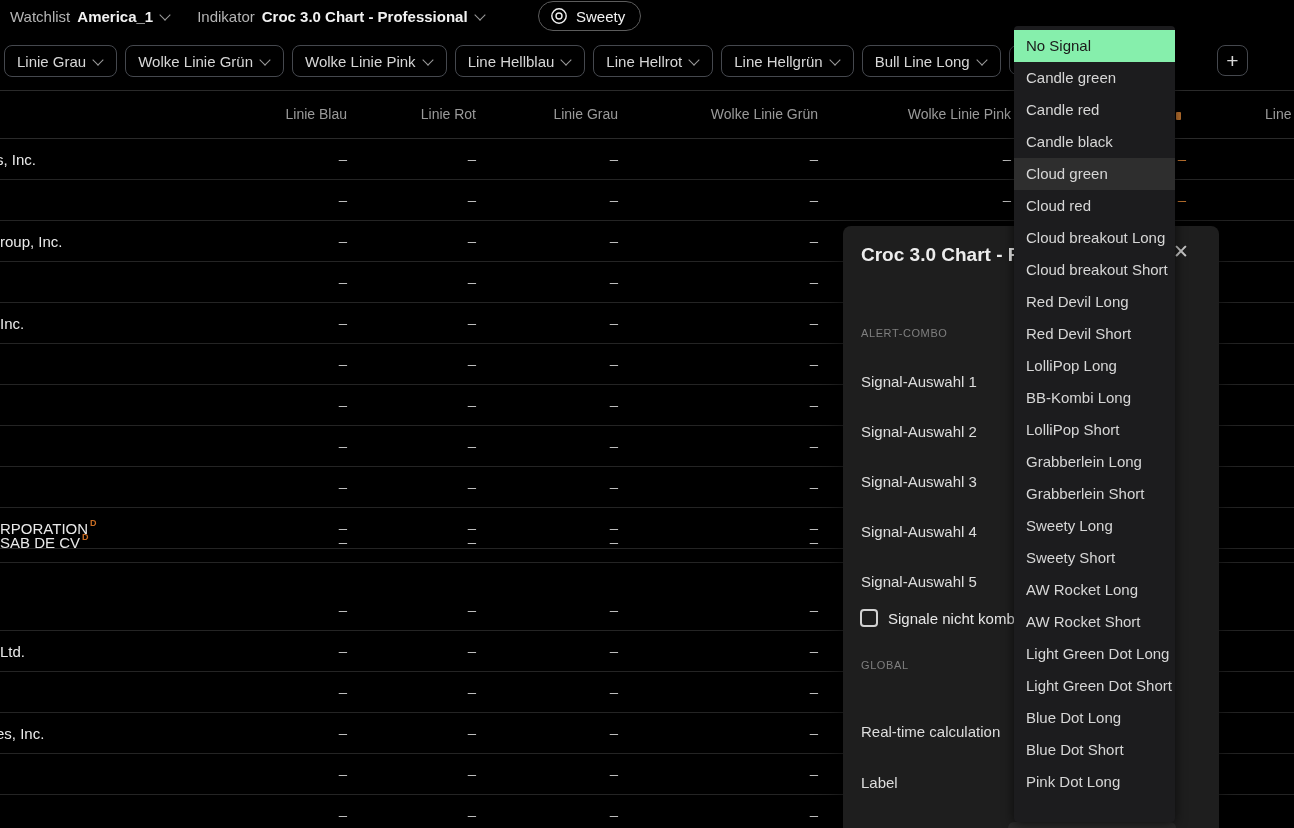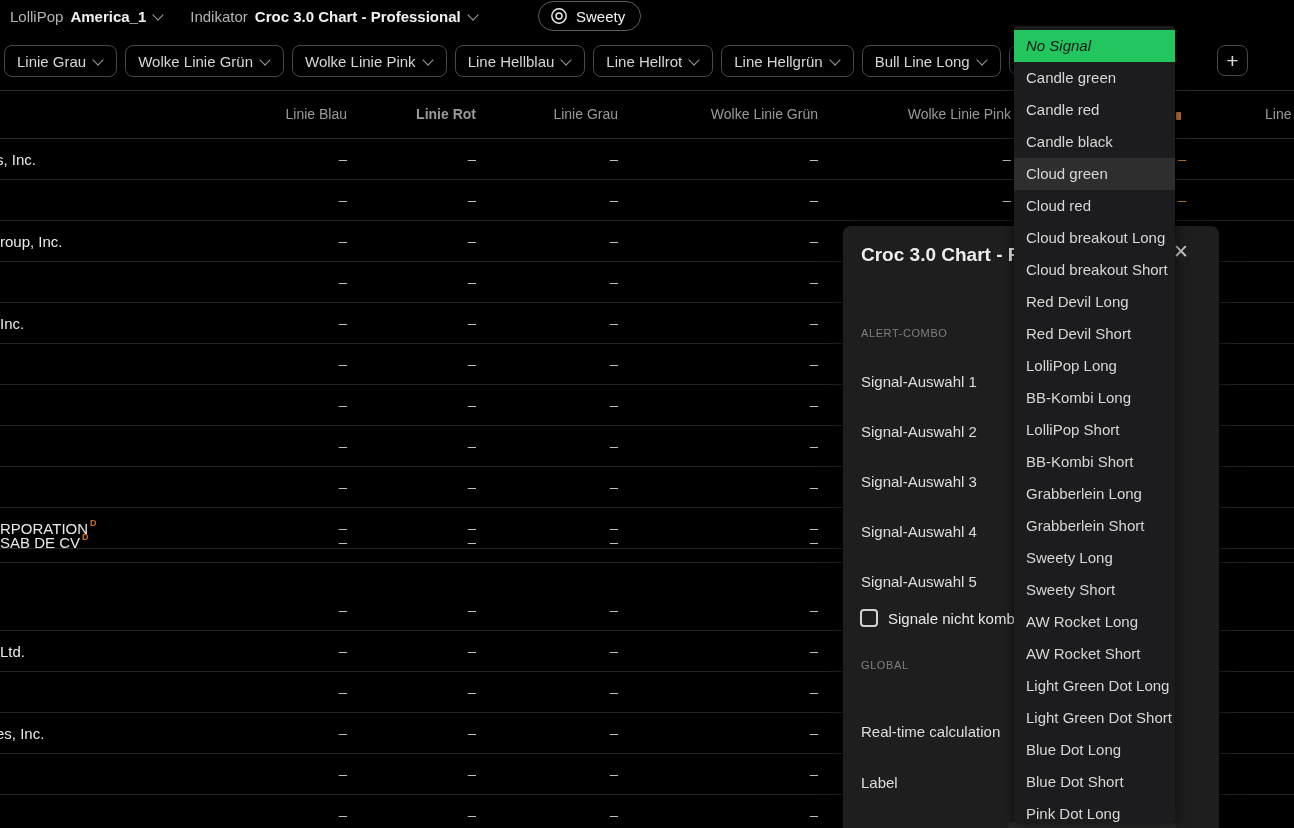--- a/index.html
+++ b/index.html
@@ -54,30 +54,30 @@
   .cbox{width:18px;height:18px;box-sizing:border-box;border:2px solid #d2d2d2;border-radius:4px;background:transparent;}
   .cb-label{font-size:15px;color:#e6e6e6;}
   .footer-edge{position:absolute;left:165px;top:596px;width:168px;height:6px;background:#2b2b2b;
                border-radius:6px 6px 0 0;}
 
   
   .dropdown{position:absolute;left:1014px;top:26px;width:161px;height:796px;box-sizing:border-box;
             background:#1c1c1e;border-radius:4px;z-index:30;padding-top:4px;overflow:hidden;
             box-shadow:0 2px 12px rgba(0,0,0,.65);}
   .dd-item{height:32px;line-height:32px;padding-left:12px;font-size:15px;color:#d6d6d6;white-space:nowrap;}
-  .dd-item.sel{background:#22c55e;color:#1a1a1a;font-style:italic;}
+  .dd-item.sel{background:#86efac;color:#1a1a1a;}
   .dd-item.hov{background:#2e2e2e;}
 </style>
 </head>
 <body>
 
 <div class="app">
 
   <div class="topbar">
-    <span>LolliPop</span>
+    <span>Watchlist</span>
     <span class="tb-val">America_1</span>
     <span class="chev"></span>
     <span class="tb-sp"></span>
     <span>Indikator</span>
     <span class="tb-val">Croc 3.0 Chart - Professional</span>
     <span class="chev"></span>
   </div>
   <div class="scan-btn">
     <svg width="18" height="18" viewBox="0 0 18 18">
       <circle cx="9" cy="9" r="7.2" fill="none" stroke="#f0f0f0" stroke-width="1.4"></circle>
@@ -121,21 +121,21 @@
     </div>
   <div class="add-btn">
     <span>+</span>
   </div>
 
   <div class="hline" style="top:90px"></div>
   <div class="hline" style="top:138px"></div>
 
   <div id="thead">
       <div class="th" style="left: 177px;">Linie Blau</div>
-      <div class="th" style="left: 306px; font-weight: bold;">Linie Rot</div>
+      <div class="th" style="left: 306px;">Linie Rot</div>
       <div class="th" style="left: 448px;">Linie Grau</div>
       <div class="th" style="left: 648px;">Wolke Linie Grün</div>
       <div class="th" style="left: 841px;">Wolke Linie Pink</div>
       <div class="th leftcut" style="left: 1265px;">Line</div>
     </div>
   <div id="tbody">
       <div class="row" style="top: 139px;">
         <div class="namewrap clip">
           <span class="sym">s, Inc.</span>
         </div>
@@ -313,21 +313,20 @@
       <div class="dd-item">Candle black</div>
       <div class="dd-item hov">Cloud green</div>
       <div class="dd-item">Cloud red</div>
       <div class="dd-item">Cloud breakout Long</div>
       <div class="dd-item">Cloud breakout Short</div>
       <div class="dd-item">Red Devil Long</div>
       <div class="dd-item">Red Devil Short</div>
       <div class="dd-item">LolliPop Long</div>
       <div class="dd-item">BB-Kombi Long</div>
       <div class="dd-item">LolliPop Short</div>
-      <div class="dd-item">BB-Kombi Short</div>
       <div class="dd-item">Grabberlein Long</div>
       <div class="dd-item">Grabberlein Short</div>
       <div class="dd-item">Sweety Long</div>
       <div class="dd-item">Sweety Short</div>
       <div class="dd-item">AW Rocket Long</div>
       <div class="dd-item">AW Rocket Short</div>
       <div class="dd-item">Light Green Dot Long</div>
       <div class="dd-item">Light Green Dot Short</div>
       <div class="dd-item">Blue Dot Long</div>
       <div class="dd-item">Blue Dot Short</div>

